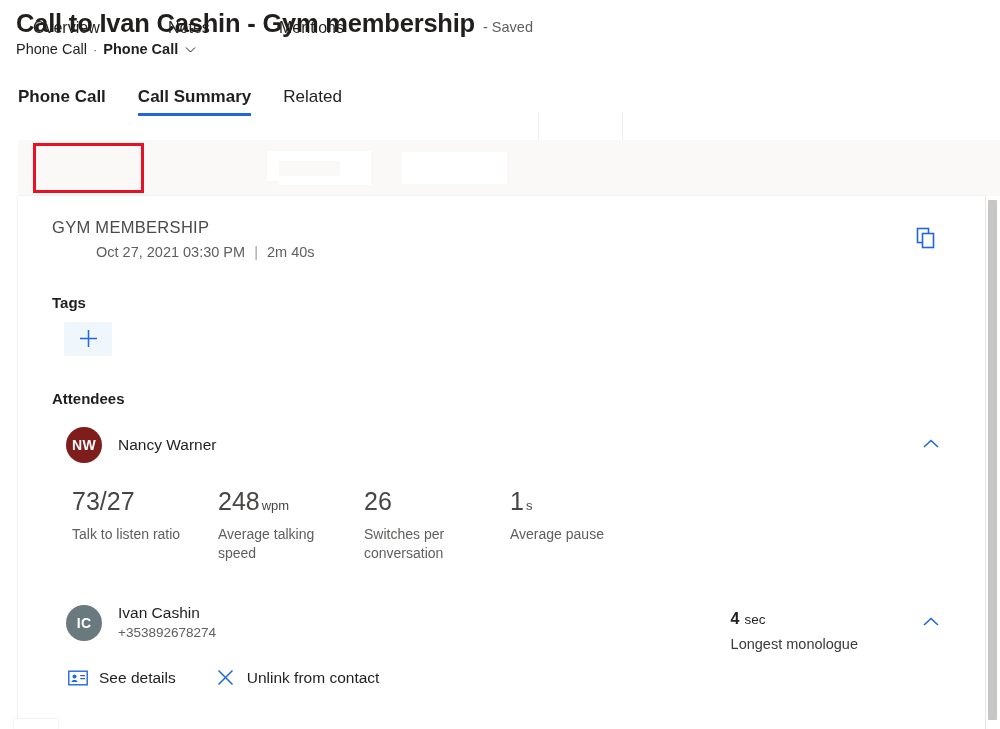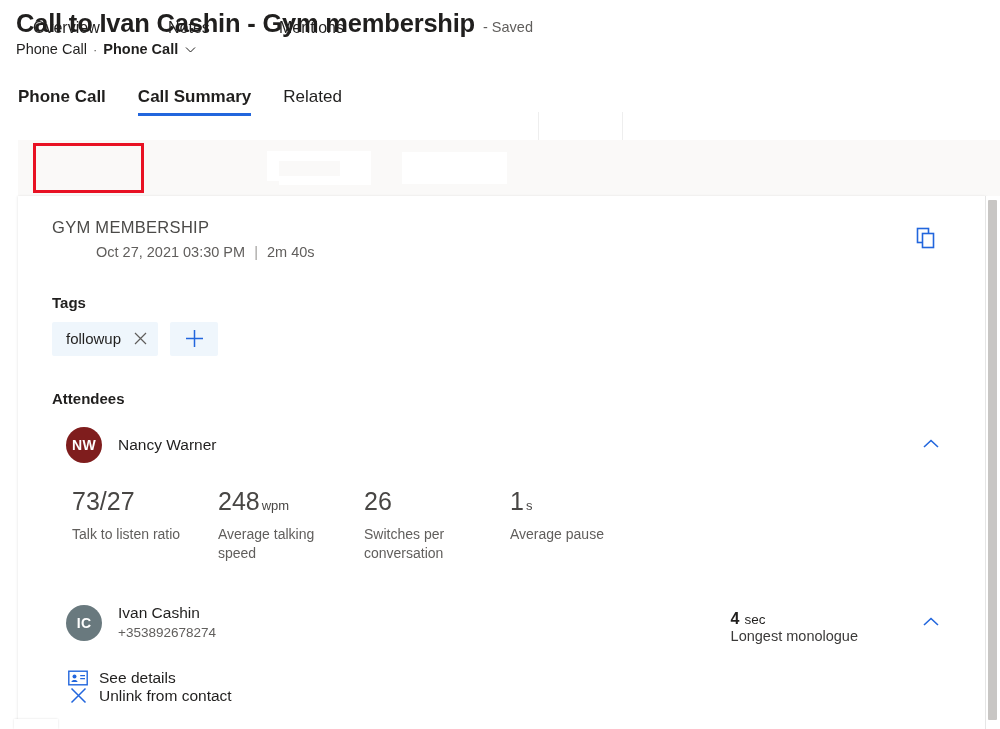--- a/index.html
+++ b/index.html
@@ -320,32 +320,31 @@
     font-size: 16px;
     color: #201f1e;
   }
   .metric-right .metric-unit {
     font-weight: normal;
     font-size: 13.5px;
     color: #201f1e;
     margin-left: 5px;
   }
   .metric-right .metric-label {
-    margin-top: 0;
+    margin-top: 8px;
     font-size: 14.5px;
     color: #3b3a39;
     max-width: none;
   }
 
   
   .actions-row {
     display: flex;
     margin-top: 22px;
     padding-left: 16px;
-    flex-direction: column;
   }
   .action-link {
     display: flex;
     align-items: center;
     font-size: 15.5px;
     color: #201f1e;
     cursor: pointer;
     margin-right: 40px;
   }
   .action-icon {
@@ -444,28 +443,20 @@
 
     <div class="copy-icon-btn">
       <svg width="24" height="24" viewBox="0 0 24 24">
         <rect x="3.5" y="2.5" width="11" height="14" fill="#ffffff" stroke="#2266dd" stroke-width="1.6"></rect>
         <rect x="8.5" y="7.5" width="11" height="14" fill="#ffffff" stroke="#2266dd" stroke-width="1.6"></rect>
       </svg>
     </div>
 
     <div class="section-title">Tags</div>
     <div class="tags-row">
-      <div class="tag-pill">
-        <span>followup</span>
-        <span class="tag-remove">
-          <svg width="13" height="13" viewBox="0 0 13 13">
-              <path d="M1 1 L12 12 M12 1 L1 12" stroke="#605e5c" stroke-width="1.2" fill="none"></path>
-            </svg>
-        </span>
-      </div>
       <div class="tag-add">
         <span>
           <svg width="19" height="19" viewBox="0 0 19 19">
               <path d="M9.5 1 L9.5 18 M1 9.5 L18 9.5" stroke="#2266dd" stroke-width="1.5" fill="none"></path>
             </svg>
         </span>
       </div>
     </div>
 
     <div class="section-title">Attendees</div>

